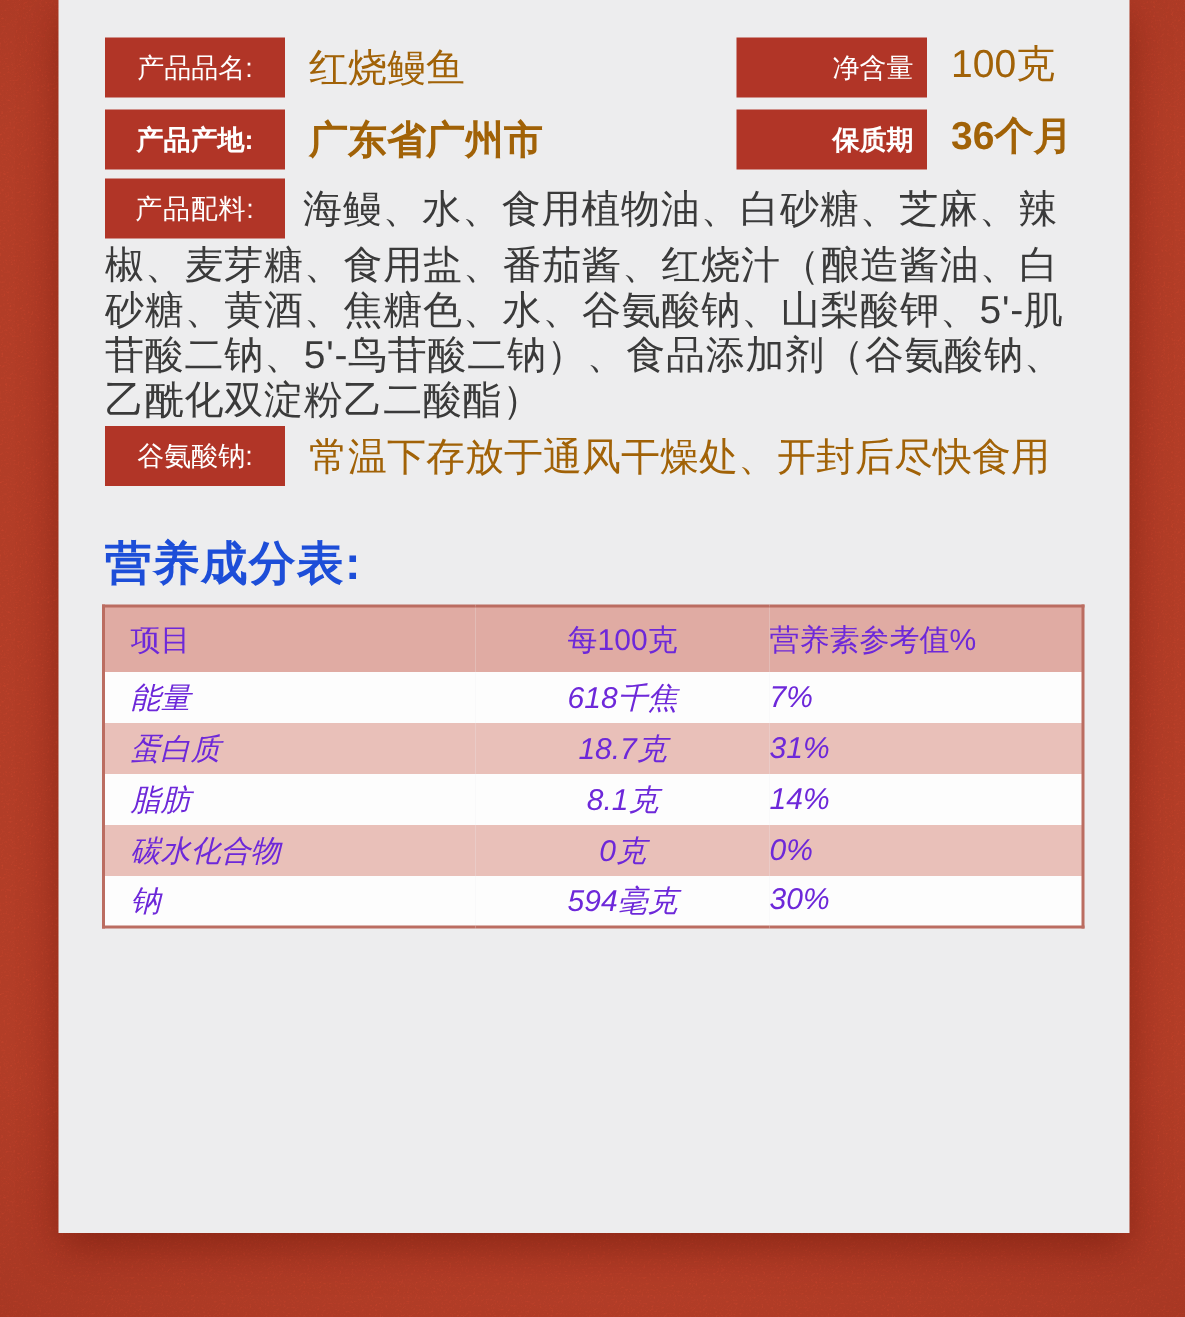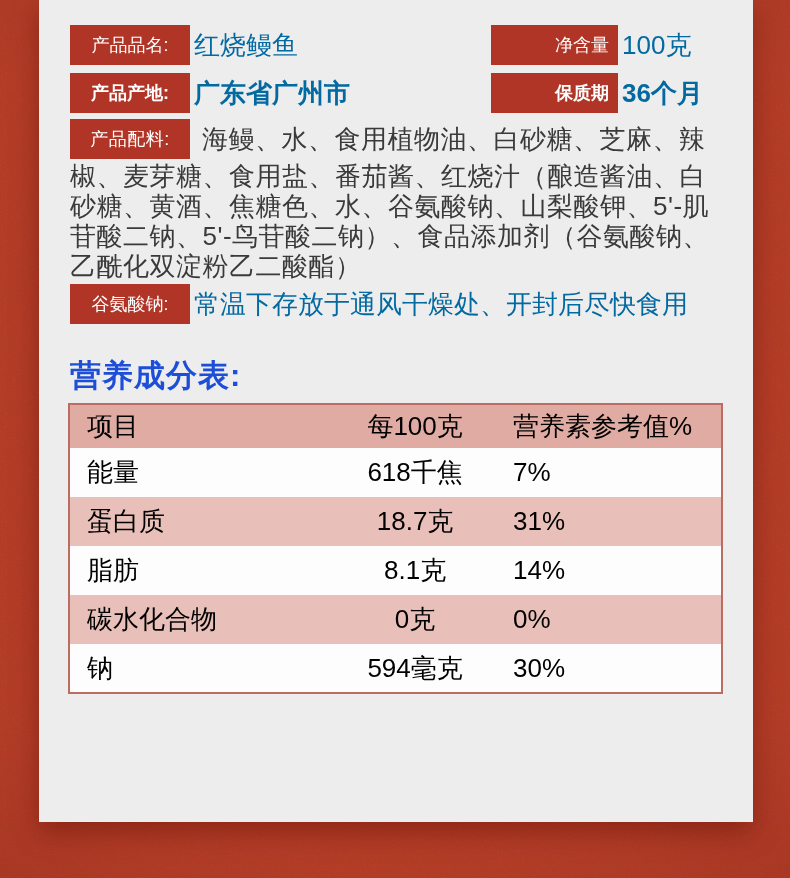--- a/index.html
+++ b/index.html
@@ -18,30 +18,30 @@
   .panel {
     position: absolute; left: 39px; top: 0; z-index: 2;
     width: 714px; height: 822px;
     background: #ededee;
     box-shadow: 0 10px 26px rgba(90,10,0,0.45);
   }
   .row { position: relative; margin-left: 31px; height: 40px; }
   .row-1 { margin-top: 25px; }
   .row-2 { margin-top: 8px; font-weight: bold; }
   .field-left { display: flex; align-items: center; height: 40px; }
-  .field-right { position: absolute; left: 393px; top: 0; display: flex; align-items: center; height: 40px; padding-left: 28px; }
+  .field-right { position: absolute; left: 393px; top: 0; display: flex; height: 40px; padding-left: 28px; }
   .tag {
     box-sizing: border-box;
     display: inline-flex; align-items: center; justify-content: center;
     height: 40px; background: #b13527; color: #ffffff;
     font-size: 18px; white-space: nowrap; flex: none;
   }
   .tag-left { width: 120px; }
   .tag-right { width: 127px; justify-content: flex-end; padding-right: 9px; }
-  .val { margin-left: 4px; font-size: 26px; color: #0369a1; white-space: nowrap; }
+  .val { margin-left: 16px; font-size: 26px; color: #a16207; white-space: nowrap; }
   .ingredients {
     margin: 8px 24px 0 31px;
     font-size: 26px; line-height: 30px; color: #3a3a3a;
     letter-spacing: 0.5px;
   }
   .ingredients .tag { vertical-align: middle; margin-right: 12px; position: relative; top: -2px; }
   .storage-row { margin-top: 3px; }
   .nutrition-title {
     margin: 34px 0 0 31px;
     font-size: 31px; line-height: 36px;
@@ -49,28 +49,28 @@
     letter-spacing: 1px;
   }
   table.nutrition {
     border-collapse: collapse;
     margin: 9px 0 0 29px;
     width: 655px;
     border: 2px solid #bb6d61;
     table-layout: fixed;
   }
   table.nutrition th, table.nutrition td {
-    font-size: 26px; font-weight: normal;
-    color: #000000; padding: 0;
+    font-size: 20px; font-weight: normal;
+    color: #6d28d9; padding: 0;
   }
   table.nutrition col.c1 { width: 38%; }
   table.nutrition col.c2 { width: 30%; }
   table.nutrition col.c3 { width: 32%; }
   table.nutrition thead tr { height: 44px; background: #e0aba3; }
-  table.nutrition tbody tr { height: 49px; }
+  table.nutrition tbody tr { height: 34px; font-style: italic; }
   table.nutrition tbody tr:nth-child(odd) { background: #fdfdfd; }
   table.nutrition tbody tr:nth-child(even) { background: #e9c0b9; }
   .cell-l { text-align: left; padding-left: 17px !important; }
   .cell-c { text-align: center; }
   .cell-r { text-align: left; padding-right: 16px !important; }
 </style>
 </head>
 <body>
 
 <svg class="noise-layer" width="790" height="878" xmlns="http://www.w3.org/2000/svg">

